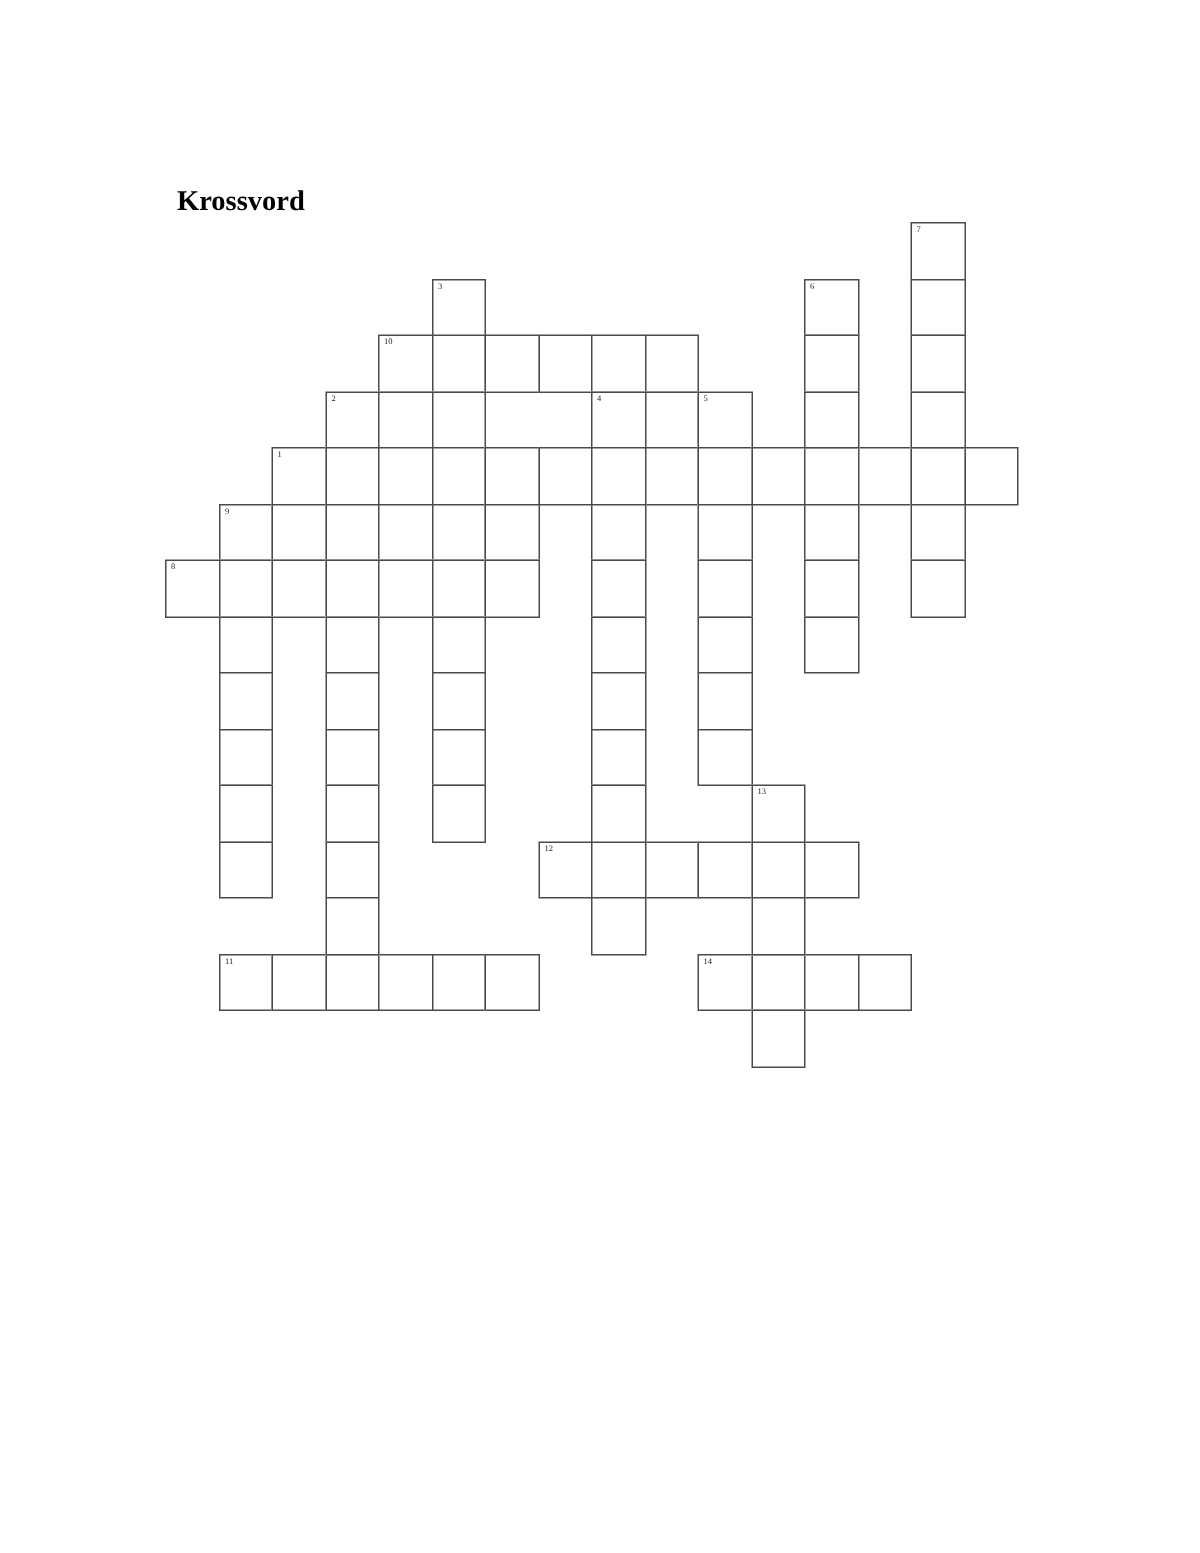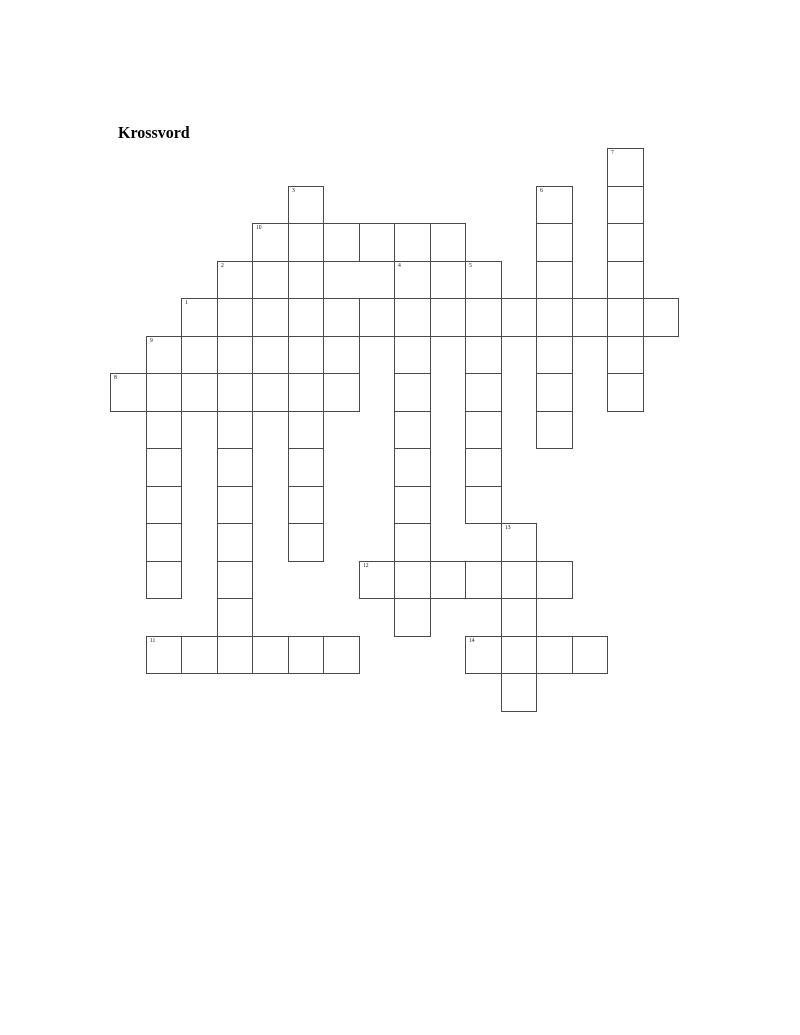--- a/index.html
+++ b/index.html
@@ -13,21 +13,21 @@
     height: 1035px;
     background: #ffffff;
     overflow: hidden;
     font-family: "Liberation Serif", serif;
   }
   .title {
     position: absolute;
     left: 118px;
     top: 124px;
     margin: 0;
-    font-size: 16px;
+    font-size: 19px;
     line-height: 1.15;
     font-weight: 700;
     color: #000000;
     font-family: "Liberation Serif", serif;
   }
   .grid {
     position: absolute;
     left: 0;
     top: 0;
     width: 800px;

